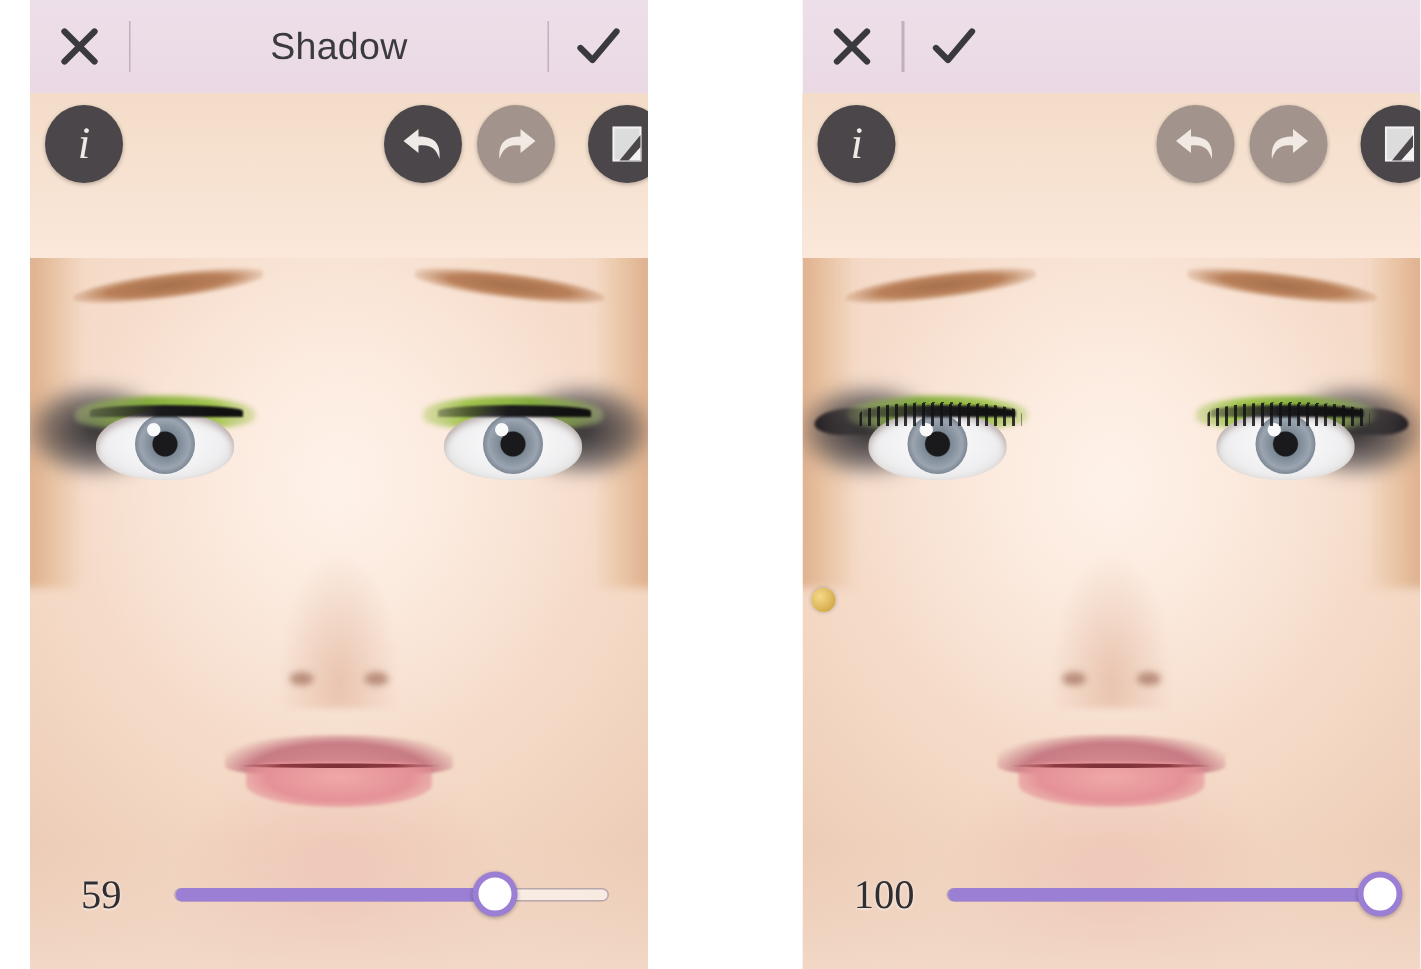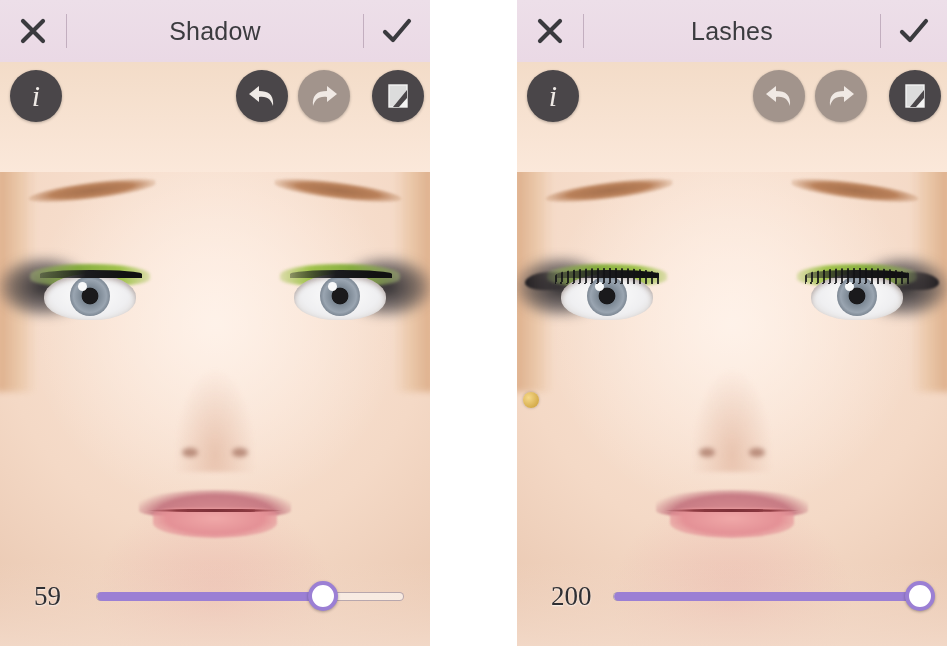--- a/index.html
+++ b/index.html
@@ -9,20 +9,21 @@
     font-family: "Liberation Sans", sans-serif;
     overflow: hidden;
   }
   .stage { position: relative; width: 947px; height: 646px; display: flex; background:#fff; }
 
   .panel {
     position: relative;
     width: 430px; height: 646px;
     overflow: hidden;
     background: #fff;
+    margin-left: 20px;
   }
   .panel-gap { width: 87px; height: 646px; background: #ffffff; }
 
   
   .header {
     position: relative; height: 62px; width: 100%;
     background: linear-gradient(180deg,#eddfe9 0%, #ead9e5 100%);
     display: flex; align-items: center;
   }
   .hdr-btn {
@@ -307,21 +308,20 @@
 
   <div class="panel panel-lashes">
 
     <div class="header">
       <div class="hdr-btn">
         <svg class="glyph-x" width="30" height="30" viewBox="0 0 30 30">
           <path d="M5 5 L25 25 M25 5 L5 25" stroke="#3a3a3e" stroke-width="4.2" stroke-linecap="round"></path>
         </svg>
       </div>
       <div class="hdr-sep"></div>
-      <div class="hdr-title">Lashes</div>
       <div class="hdr-sep"></div>
       <div class="hdr-btn">
         <svg class="glyph-check" width="32" height="30" viewBox="0 0 32 30">
           <path d="M4 16 L12 24 L28 5" stroke="#3a3a3e" stroke-width="4.2" fill="none" stroke-linecap="round" stroke-linejoin="round"></path>
         </svg>
       </div>
     </div>
 
     <div class="photo">
       <div class="face">
@@ -382,21 +382,21 @@
         <div class="rnd dark cmp">
           <svg width="30" height="30" viewBox="0 0 30 30">
             <rect x="6" y="4" width="18" height="22" fill="#dcdcdc" stroke="#f2f2f2" stroke-width="1.4"></rect>
             <path d="M24 26 L24 9 L10 26 Z" fill="#4a4649"></path>
             <path d="M24 26 L16 26 L24 17 Z" fill="#f4f4f4"></path>
           </svg>
         </div>
       </div>
 
       <div class="slider-row">
-        <div class="slider-val">200</div>
+        <div class="slider-val">100</div>
         <div class="slider-track">
           <div class="slider-fill" style="width:100%"></div>
           <div class="slider-thumb" style="left:100%"></div>
         </div>
       </div>
     </div>
 
   </div>
 
 </div>

